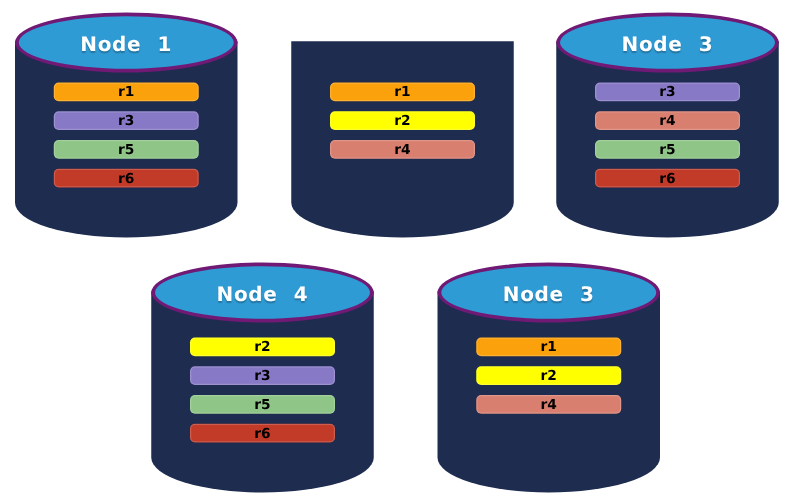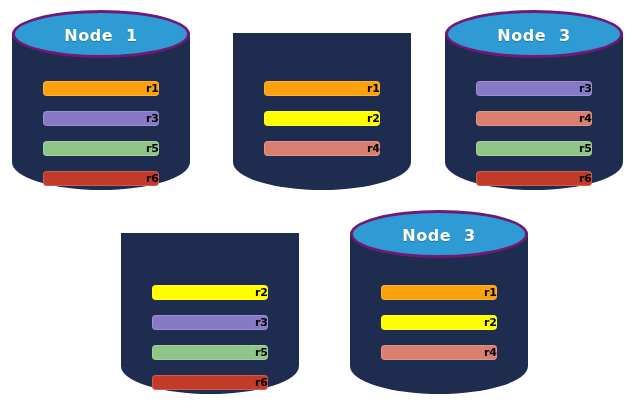--- a/index.html
+++ b/index.html
@@ -57,23 +57,23 @@
     position: absolute;
     left: 0;
     right: 0;
     top: 56px;
     z-index: 3;
   }
   .cylinder.tall .bars { top: 60px; }
   .bar {
     width: 116px;
     height: 15px;
-    margin: 15px auto 8px auto;
+    margin: 0 auto 8px auto;
     border-radius: 4px;
-    text-align: right;
+    text-align: center;
     font-size: 11px;
     line-height: 15px;
     font-weight: bold;
     color: #000000;
     box-shadow: inset 0 0 0 1px rgba(255,255,255,0.18);
   }
   
   .pos-n1 { left: 12px;  top: 10px;  }
   .pos-n2 { left: 233px; top: 10px;  }
   .pos-n3 { left: 445px; top: 10px;  }
@@ -115,20 +115,23 @@
     <div class="bars">
         <div class="bar" style="background: rgb(136, 121, 198);">r3</div>
         <div class="bar" style="background: rgb(217, 127, 111);">r4</div>
         <div class="bar" style="background: rgb(143, 198, 135);">r5</div>
         <div class="bar" style="background: rgb(194, 58, 40);">r6</div>
       </div>
   </div>
 
   <div class="cylinder tall pos-n4">
     <div class="cyl-body"></div>
+    <div class="cyl-top">
+      <span class="node-title">Node 4</span>
+    </div>
     <div class="bars">
         <div class="bar" style="background: rgb(255, 255, 0);">r2</div>
         <div class="bar" style="background: rgb(136, 121, 198);">r3</div>
         <div class="bar" style="background: rgb(143, 198, 135);">r5</div>
         <div class="bar" style="background: rgb(194, 58, 40);">r6</div>
       </div>
   </div>
 
   <div class="cylinder tall pos-n5">
     <div class="cyl-body"></div>

